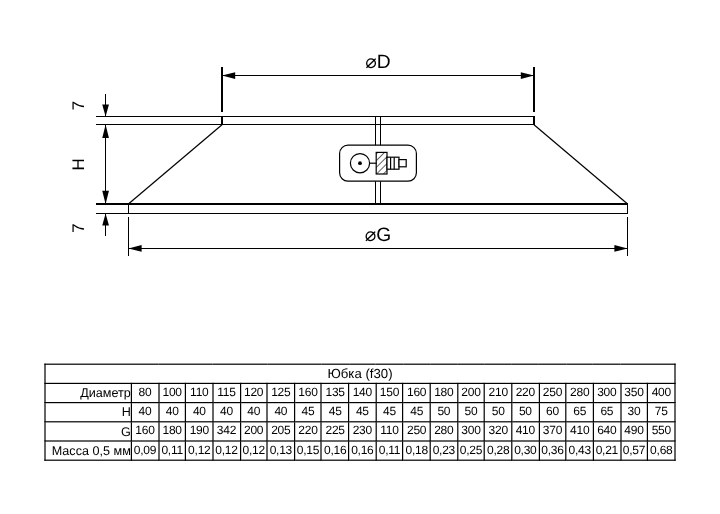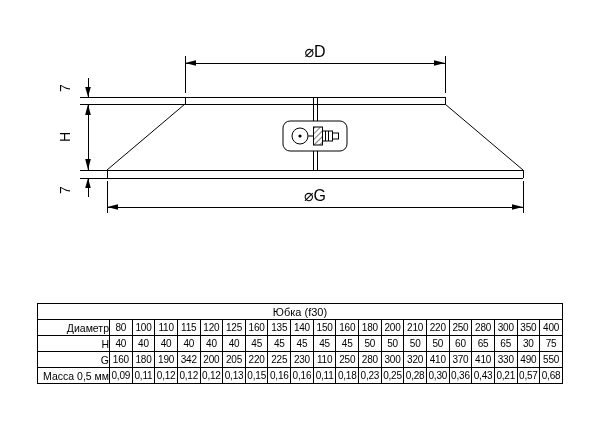--- a/index.html
+++ b/index.html
@@ -202,21 +202,21 @@
         <td>225</td>
         <td>230</td>
         <td>110</td>
         <td>250</td>
         <td>280</td>
         <td>300</td>
         <td>320</td>
         <td>410</td>
         <td>370</td>
         <td>410</td>
-        <td>330</td>
+        <td>640</td>
         <td>490</td>
         <td>550</td>
       </tr>
       <tr>
         <td class="lbl">Масса 0,5 мм</td>
         <td>0,09</td>
         <td>0,11</td>
         <td>0,12</td>
         <td>0,12</td>
         <td>0,12</td>

